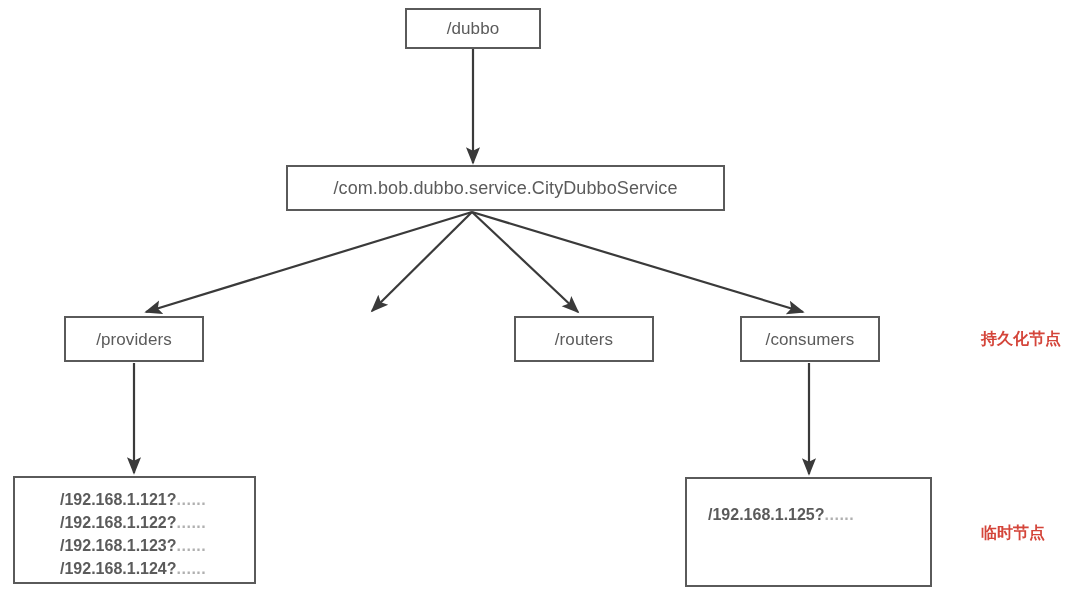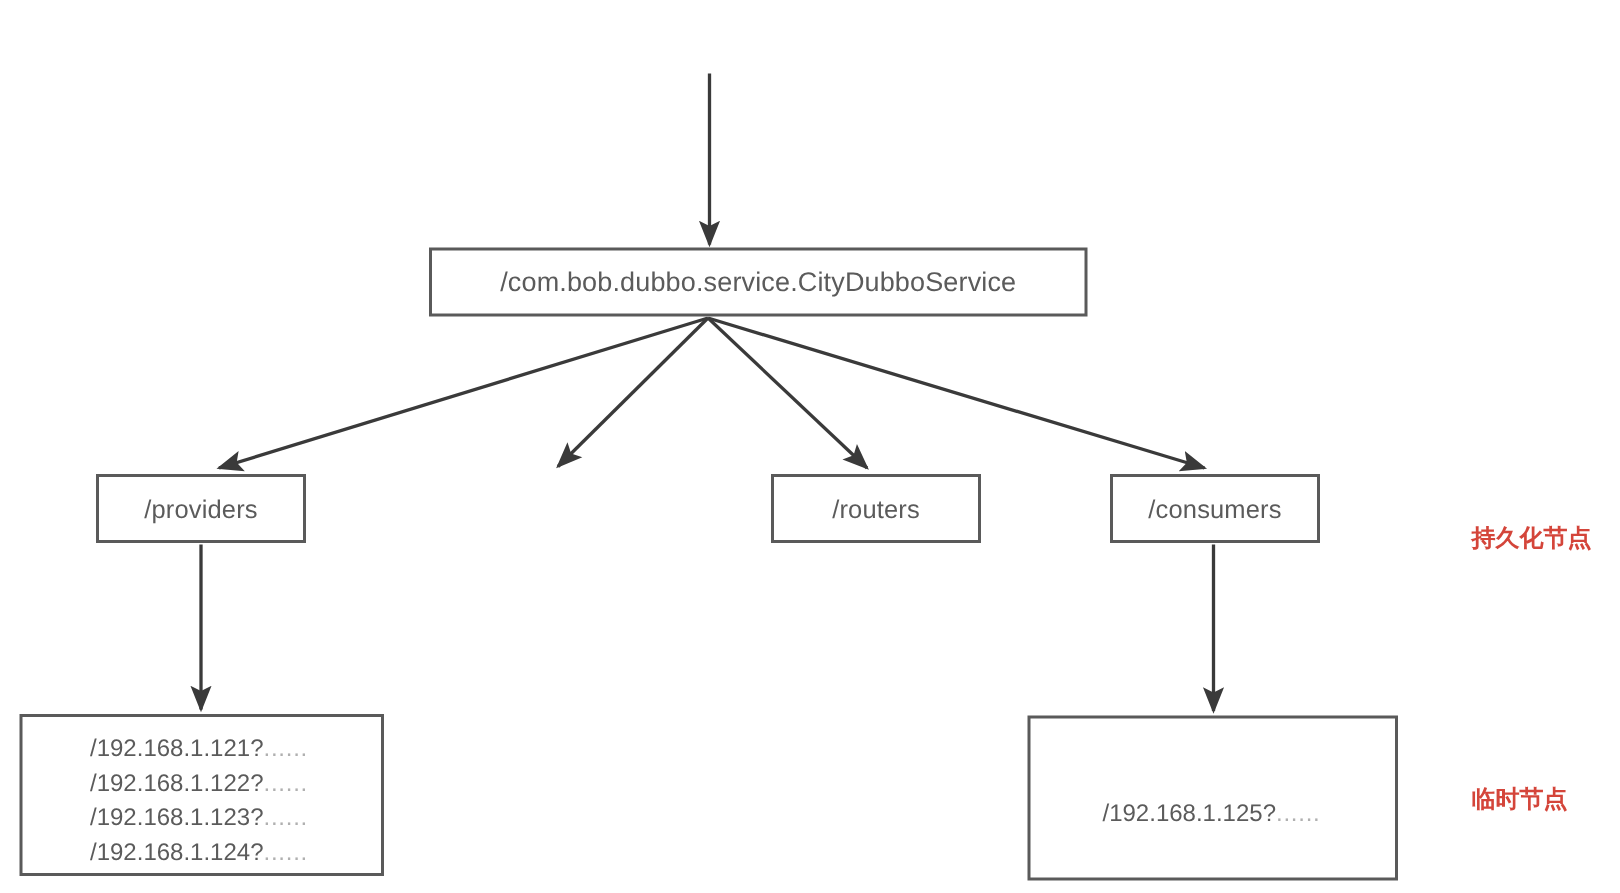--- a/index.html
+++ b/index.html
@@ -70,54 +70,55 @@
     left: 740px; top: 316px; width: 140px; height: 46px;
   }
   .leaf-box {
     position: absolute;
     box-sizing: border-box;
     background: #ffffff;
     border: 2px solid #5a5a5a;
     color: #5b5b5b;
     font-size: 16px;
     line-height: 23px;
+    font-weight: bold;
   }
   #leaf-providers {
     left: 13px; top: 476px; width: 243px; height: 108px;
     padding-top: 10px;
   }
   #leaf-consumers {
     left: 685px; top: 477px; width: 247px; height: 110px;
     padding-top: 24px;
   }
   .leaf-list {
     margin: 0;
     padding: 0;
     list-style: none;
     text-align: left;
   }
   #leaf-providers .leaf-list { padding-left: 45px; }
-  #leaf-consumers .leaf-list { padding-left: 48px; margin-top: 28px; }
+  #leaf-consumers .leaf-list { padding-left: 21px; }
   .leaf-item {
     white-space: nowrap;
   }
   .leaf-item .ell {
     color: #b0b0b0;
     letter-spacing: 0.5px;
   }
   .annotation {
     position: absolute;
     color: #d4453a;
     font-weight: bold;
     font-size: 16px;
     white-space: nowrap;
     font-family: "DejaVu Sans", "Liberation Sans", sans-serif;
   }
   #annotation-persistent {
-    left: 981px; top: 329px; margin-top: 20px;
+    left: 981px; top: 329px;
   }
   #annotation-ephemeral {
     left: 981px; top: 523px;
   }
 </style>
 </head>
 <body>
 
 <div id="canvas">
 
@@ -136,20 +137,23 @@
 
     <line x1="472" y1="212" x2="578" y2="312" stroke="#3a3a3a" stroke-width="2.2" marker-end="url(#arrowhead)"></line>
 
     <line x1="472" y1="212" x2="803" y2="312" stroke="#3a3a3a" stroke-width="2.2" marker-end="url(#arrowhead)"></line>
 
     <line x1="134" y1="363" x2="134" y2="473" stroke="#3a3a3a" stroke-width="2.2" marker-end="url(#arrowhead)"></line>
 
     <line x1="809" y1="363" x2="809" y2="474" stroke="#3a3a3a" stroke-width="2.2" marker-end="url(#arrowhead)"></line>
   </svg>
 
+  <div class="node" id="node-dubbo">
+    <span class="node-label">/dubbo</span>
+  </div>
 
   <div class="node" id="node-service">
     <span class="node-label">/com.bob.dubbo.service.CityDubboService</span>
   </div>
 
   <div class="node" id="node-providers">
     <span class="node-label">/providers</span>
   </div>
 
 

